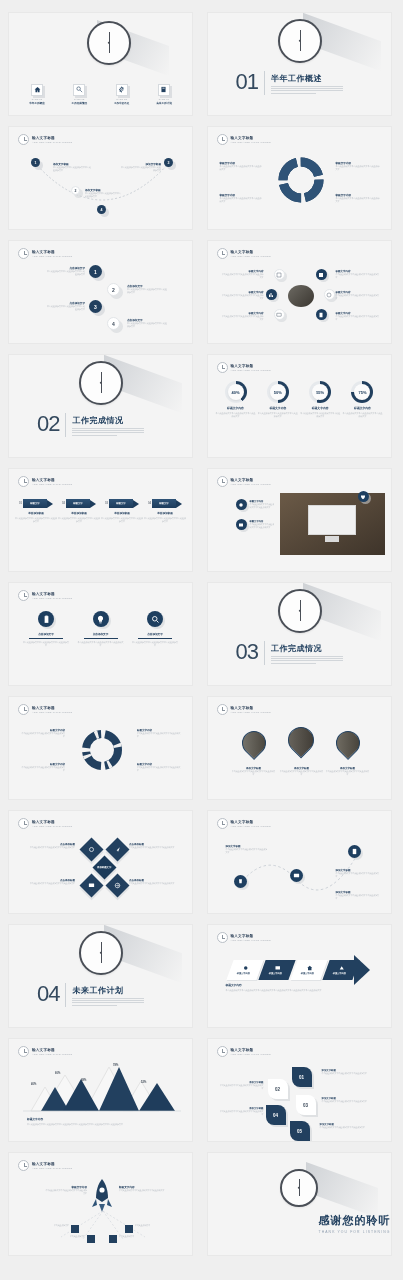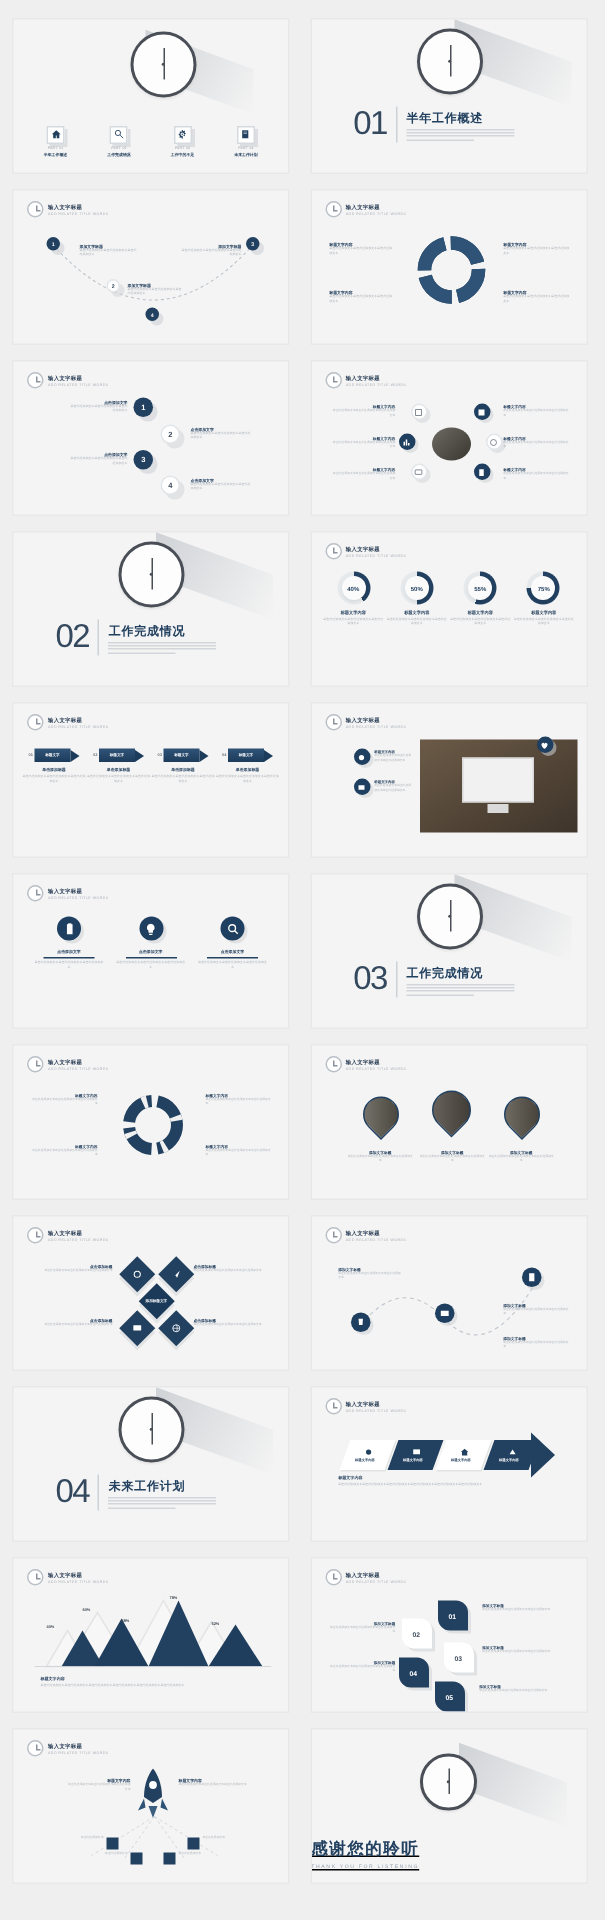--- a/index.html
+++ b/index.html
@@ -942,19 +942,19 @@
   </div>
 
   <div class="slide">
     <div class="longshadow" style="left:98px;top:22px;width:72px;"></div>
     <div class="bigclock" style="position:absolute;left:72px;top:16px;width:38px;height:38px;">
       <div class="face"></div>
         <div class="hh"></div>
         <div class="mh"></div>
         <div class="ctr"></div>
     </div>
-    <div style="position:absolute;left:0;right:0;top:72px;text-align:left;text-decoration:underline;">
+    <div style="position:absolute;left:0;right:0;top:60px;text-align:right;">
       <div class="thanks">感谢您的聆听</div>
       <div class="thankssub">THANK YOU FOR LISTENING</div>
     </div>
   </div>
 
 </div>
 
 </body></html>

